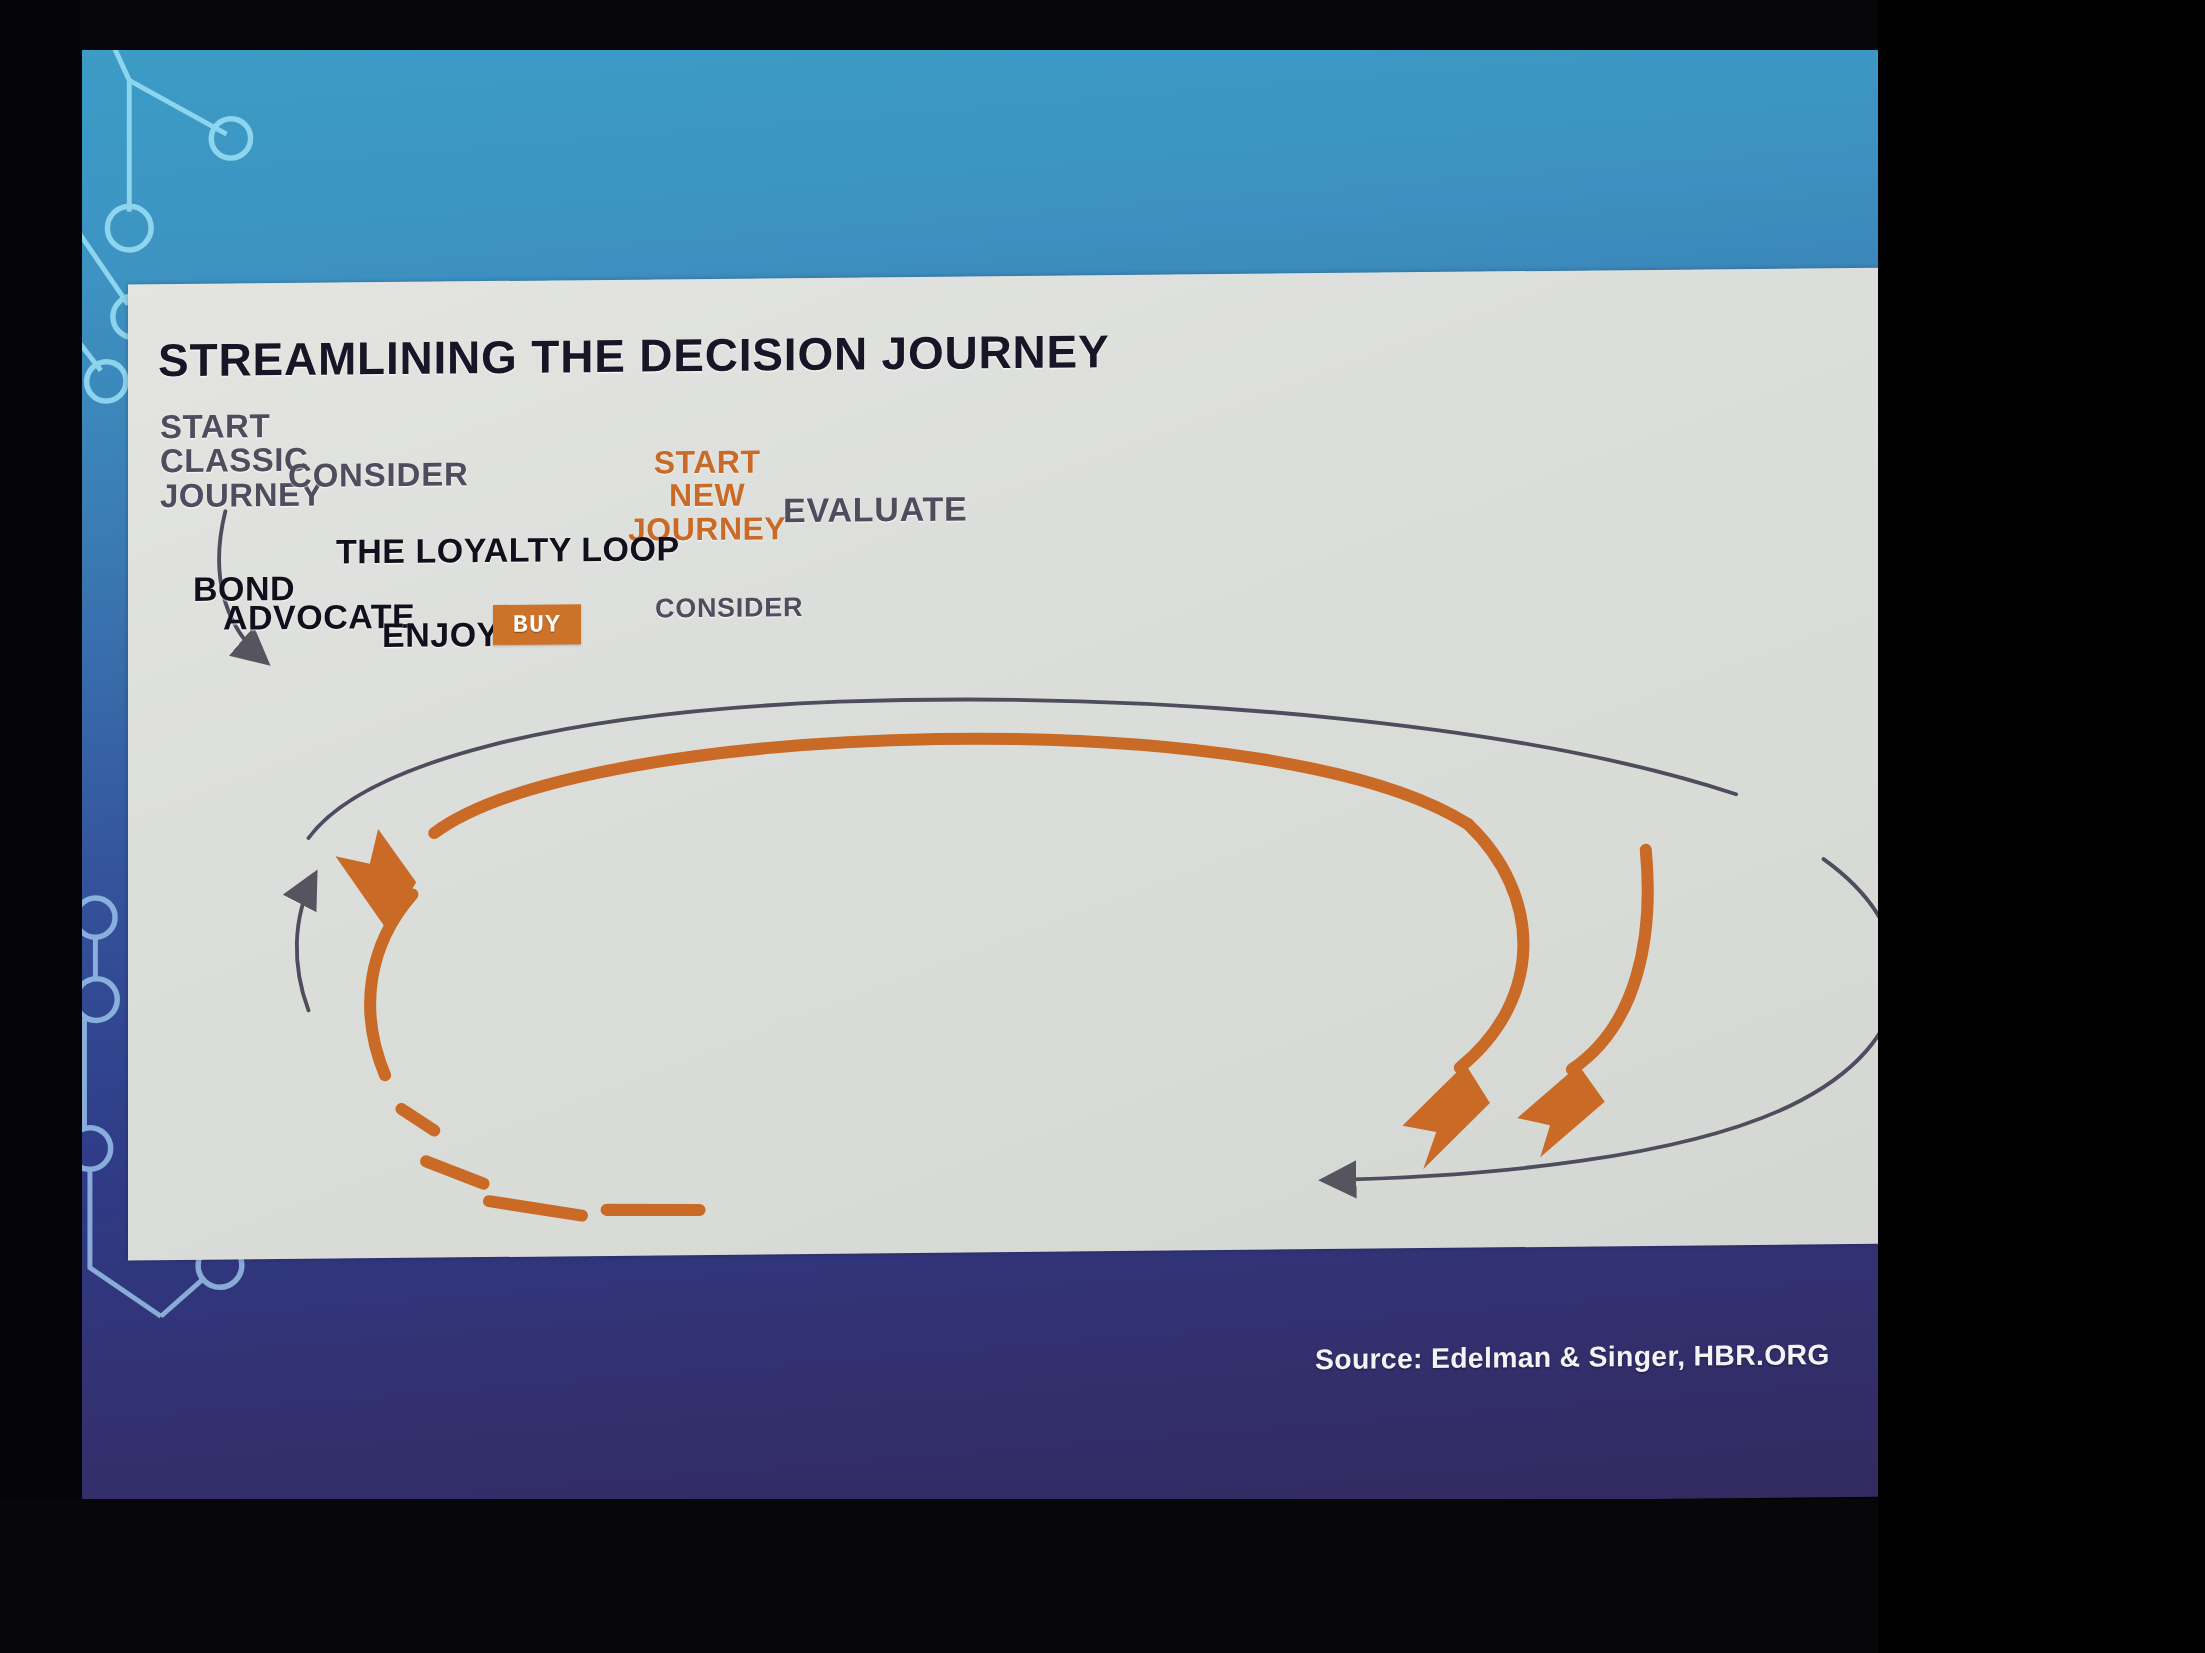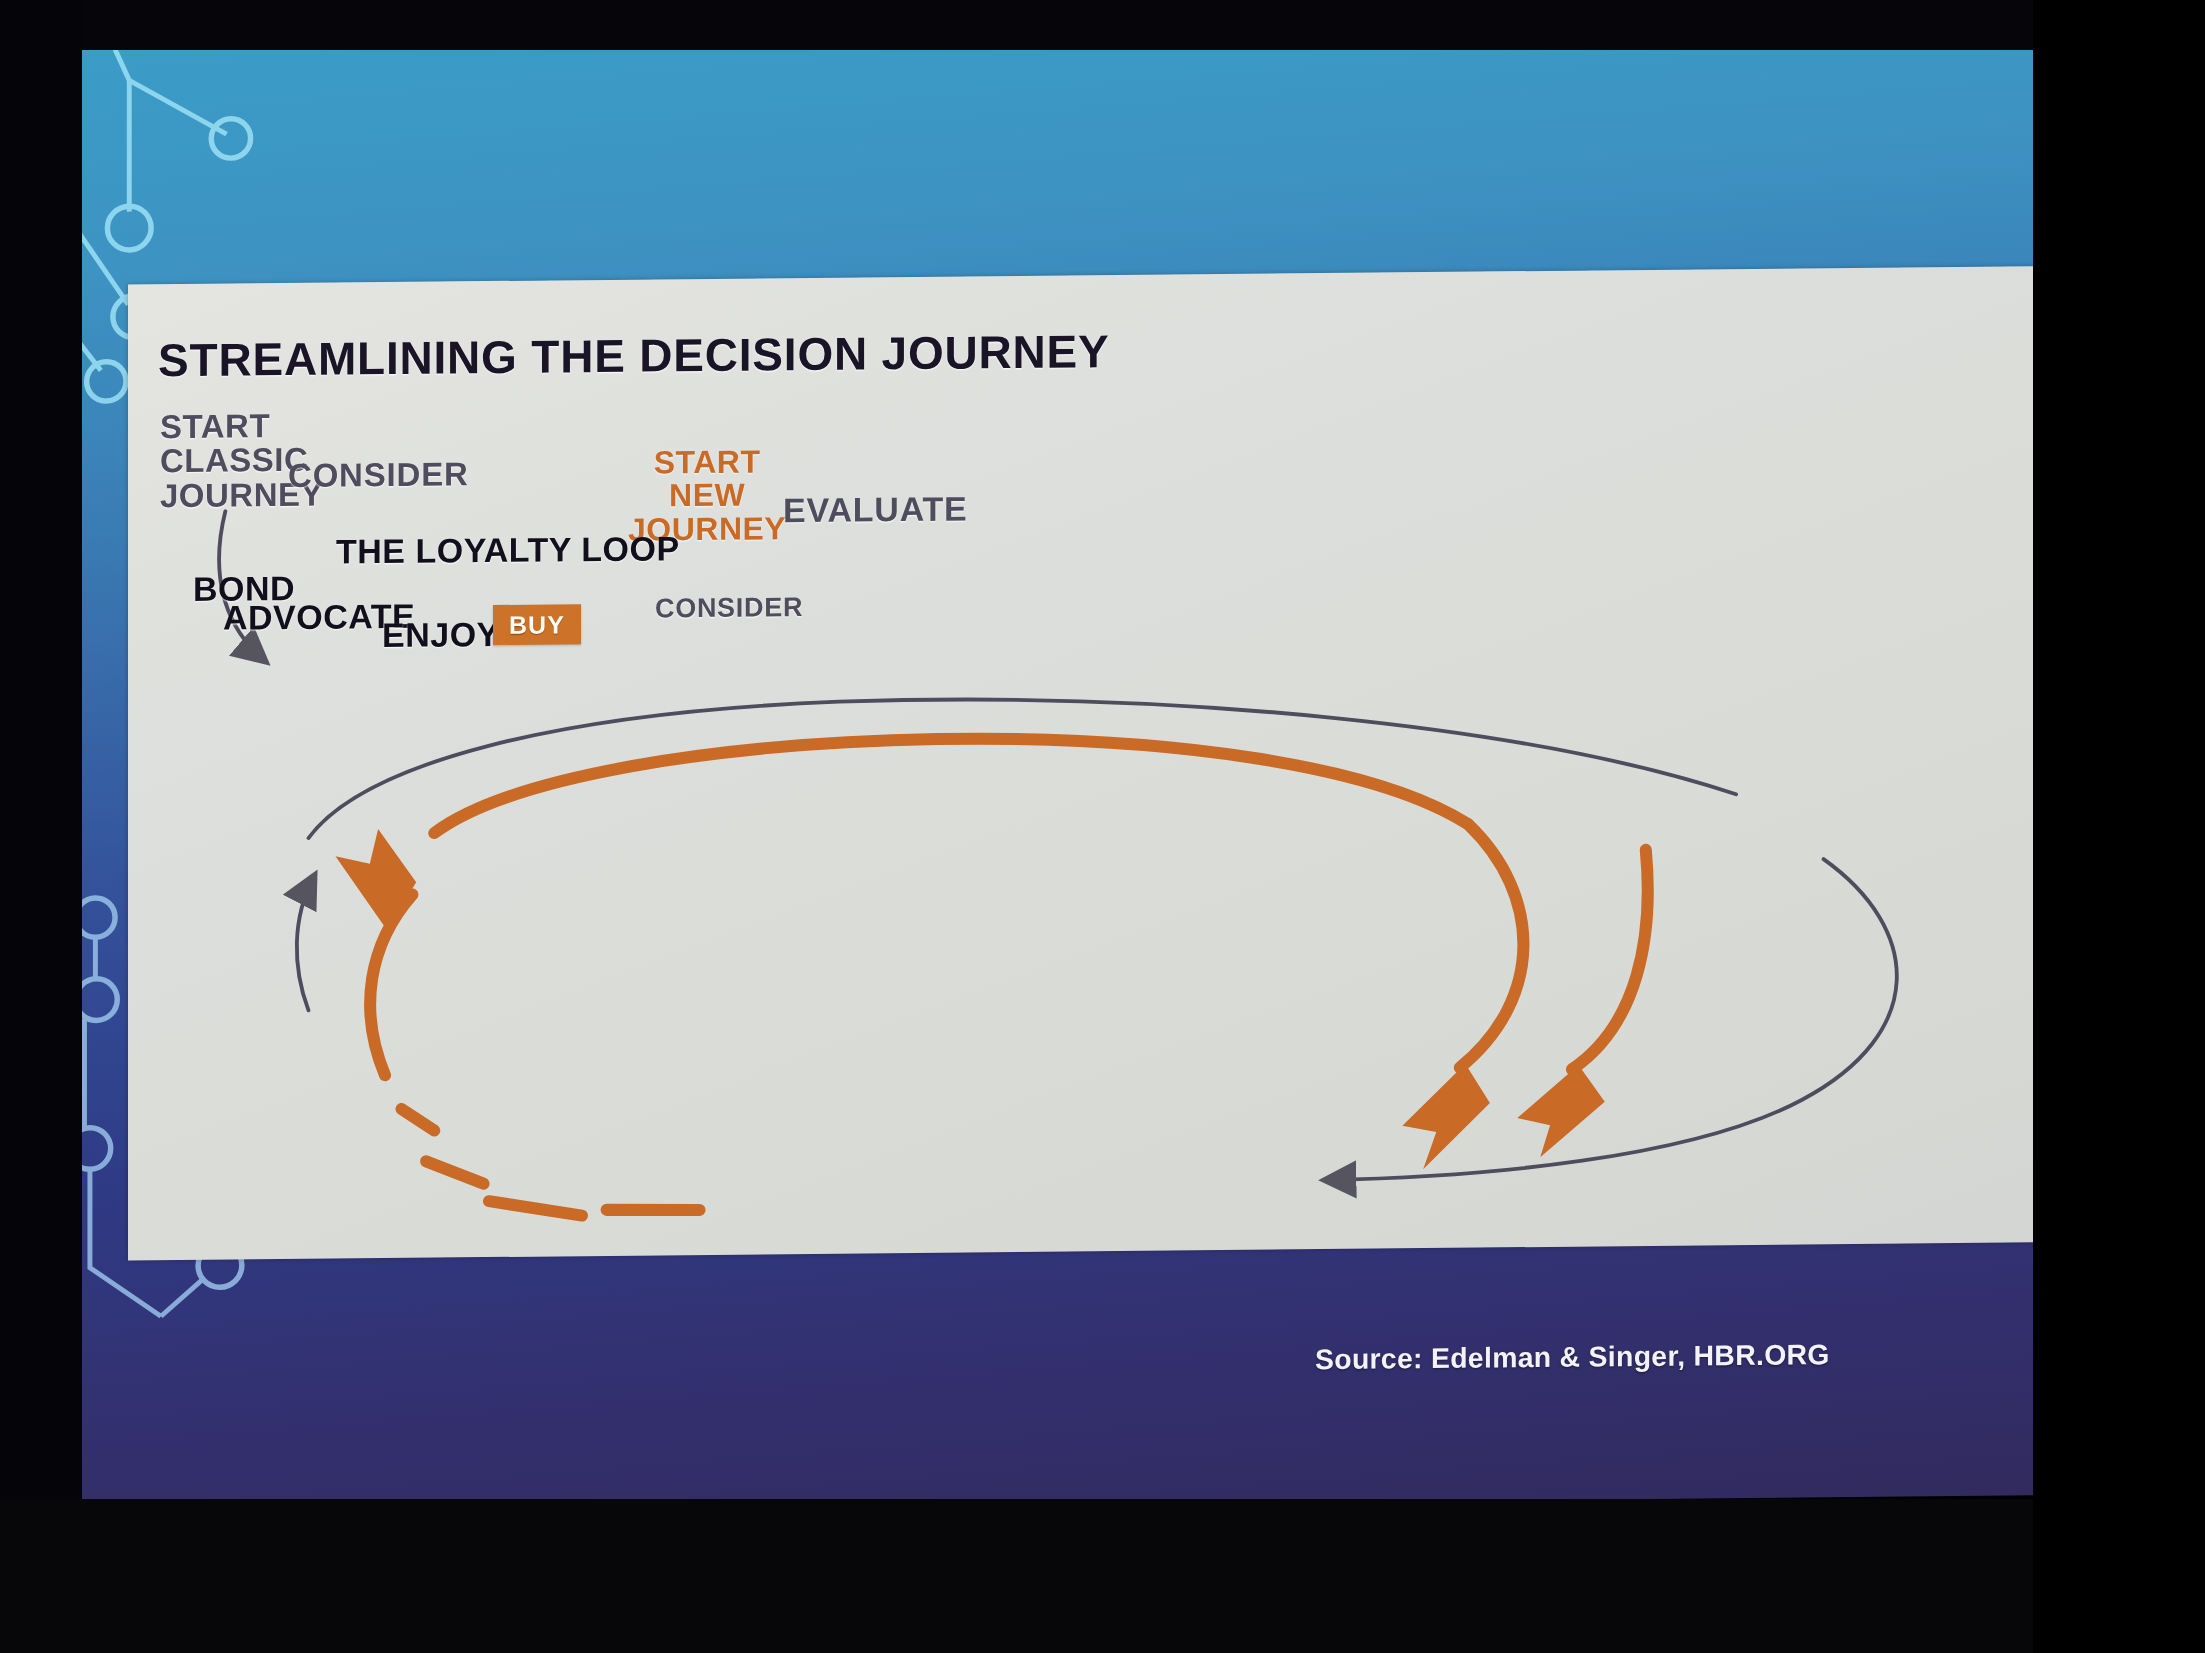--- a/index.html
+++ b/index.html
@@ -1,17 +1,17 @@
 <!DOCTYPE html>
 <html style="font-size:8.8px"><head>
 <meta charset="utf-8">
 <style>
   html,body{margin:0;padding:0;background:#000;}
   body{width:2205px;height:1654px;overflow:hidden;font-family:"Liberation Sans",sans-serif;}
-  #stage{position:relative;width:2033px;height:1654px;background:#000;overflow:hidden;}
+  #stage{position:relative;width:1878px;height:1654px;background:#000;overflow:hidden;}
 
   
   #slide{
     position:absolute;left:79px;top:48px;width:2126px;height:1466px;
     background:linear-gradient(176deg,#3b9cc6 0%,#3d93c2 14%,#3a7cb4 30%,#34529b 52%,#2f3b86 70%,#33306f 86%,#322a5e 100%);
     transform:skewY(-0.55deg);
     transform-origin:left top;
   }
   #slide-inner{position:absolute;inset:0;}
 
@@ -54,21 +54,21 @@
   #lbl-bond{left:65px;top:288px;font-size:34px;letter-spacing:0.5px;}
   #lbl-advocate{left:95px;top:317px;font-size:34px;letter-spacing:0.5px;}
   #lbl-enjoy{left:254px;top:336px;font-size:34px;letter-spacing:0.5px;}
 
   #buy-box{
     position:absolute;left:365px;top:324px;width:88px;height:40px;
     background:#cd7329;display:flex;align-items:center;justify-content:center;
     box-shadow:0 1.1px 2.2px rgba(0,0,0,.22);
   }
   #buy-box span{color:#fdfbf4;font-size:25px;font-weight:800;letter-spacing:1.1px;
-                text-shadow:0 1.1px 1.1px rgba(90,45,10,.55);}
+                text-shadow:0 1.1px 1.1px rgba(90,45,10,.55);font-family:Liberation Mono, monospace;}
 
   #source{
     position:absolute;left:1236px;top:1307px;
     font-size:28.4px;font-weight:700;color:#f2f2f7;letter-spacing:0.3px;
     text-shadow:0 1.1px 2.2px rgba(0,0,0,.45);
     white-space:nowrap;
   }
 
   
   #bezel-bottom{position:absolute;left:0;top:1499px;width:2205px;height:155px;background:#070608;}

